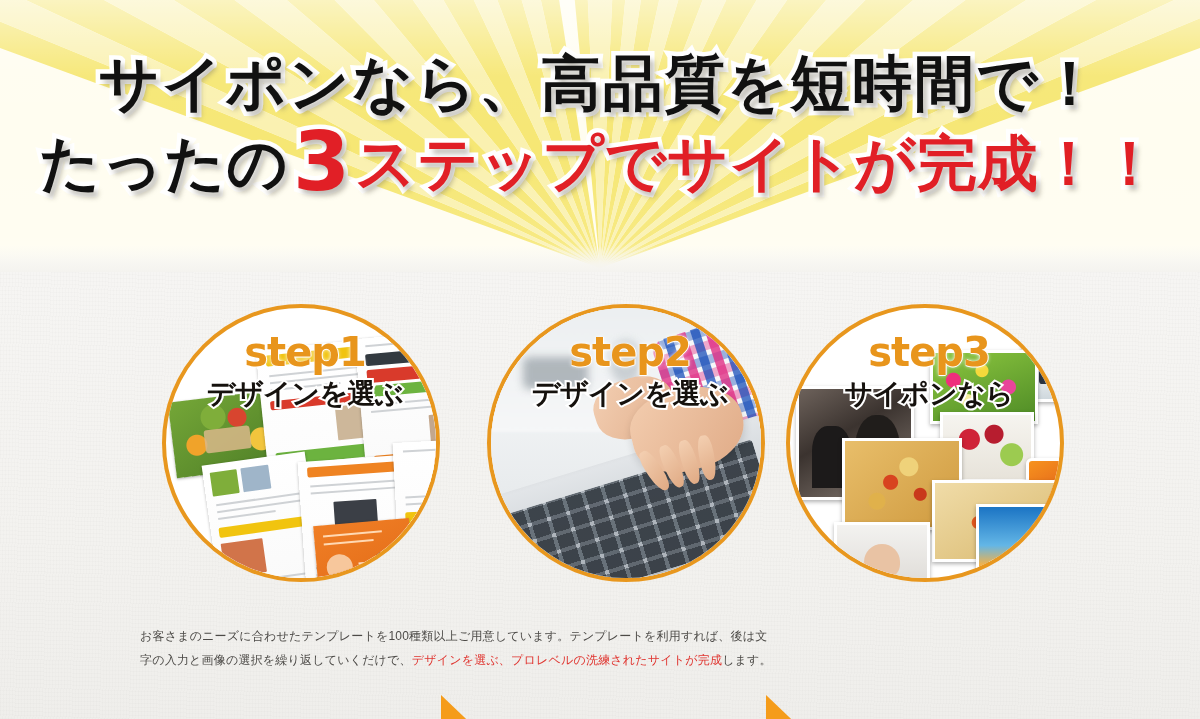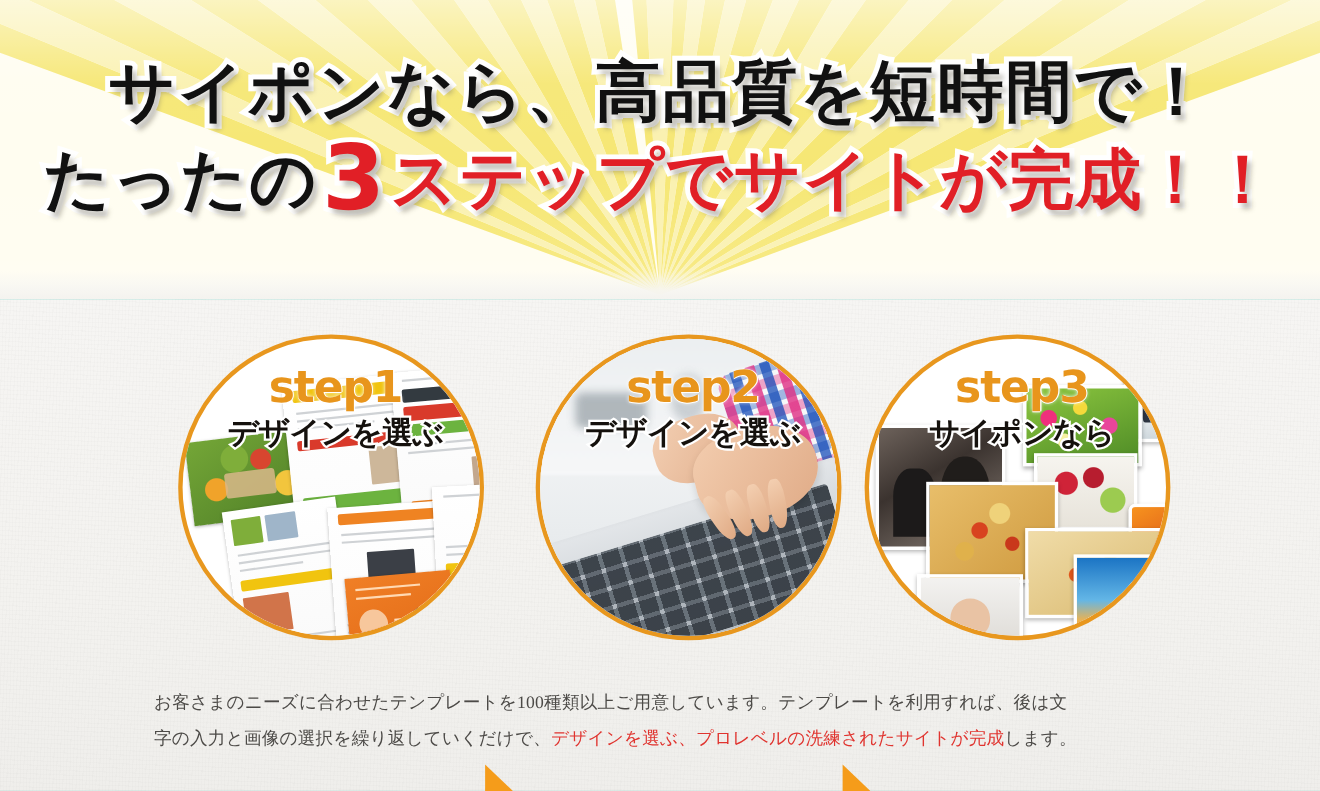--- a/index.html
+++ b/index.html
@@ -214,22 +214,22 @@
     background:#e9c3a4; border-radius:50% 50% 42% 42%; }
   .p-sky { left:186px; top:196px; width:126px; height:86px;
     background:linear-gradient(to bottom,#1b74c4 0%,#63b6e6 48%,#f0b24c 72%,#6a4a2e 100%); }
   .p-balloon { left:236px; top:150px; width:74px; height:94px;
     background:linear-gradient(150deg,#f7931e 0%,#e0601a 45%,#2a2a2a 100%);
     border-radius:6px; }
 
   
   .copy {
     position:absolute; left:140px; top:352px; width:960px;
-    font-size:16px; line-height:2.0; color:#4c4a47;
-    font-family:Liberation Serif, serif;
+    font-size:12px; line-height:2.0; color:#4c4a47;
+    font-family:Liberation Sans, sans-serif;
     letter-spacing:.2px;
   }
   .copy .hi { color:#e0342f; }
 </style>
 </head>
 <body>
 
 <div id="stage">
 
   <div class="hero">

